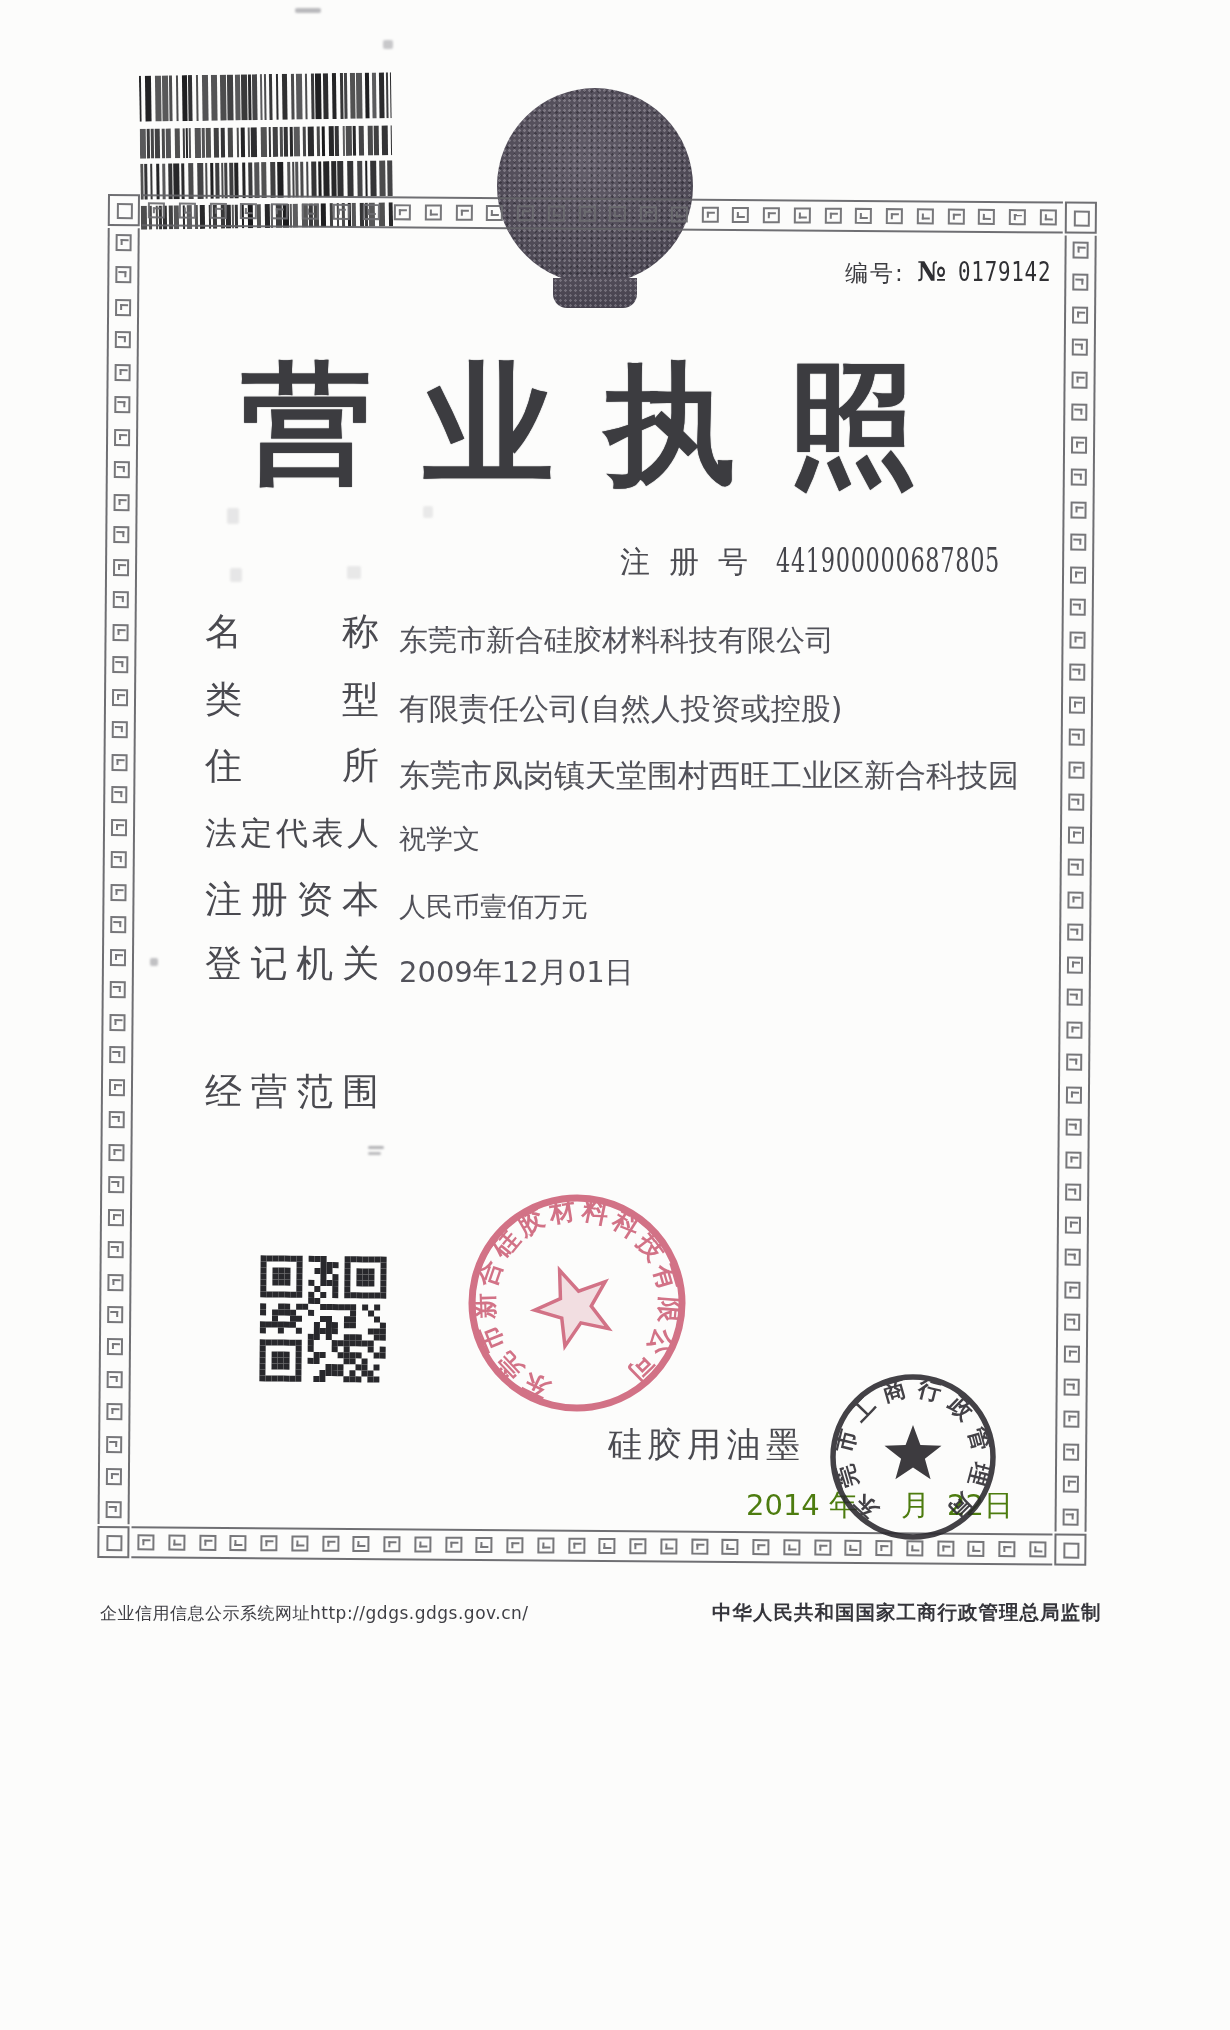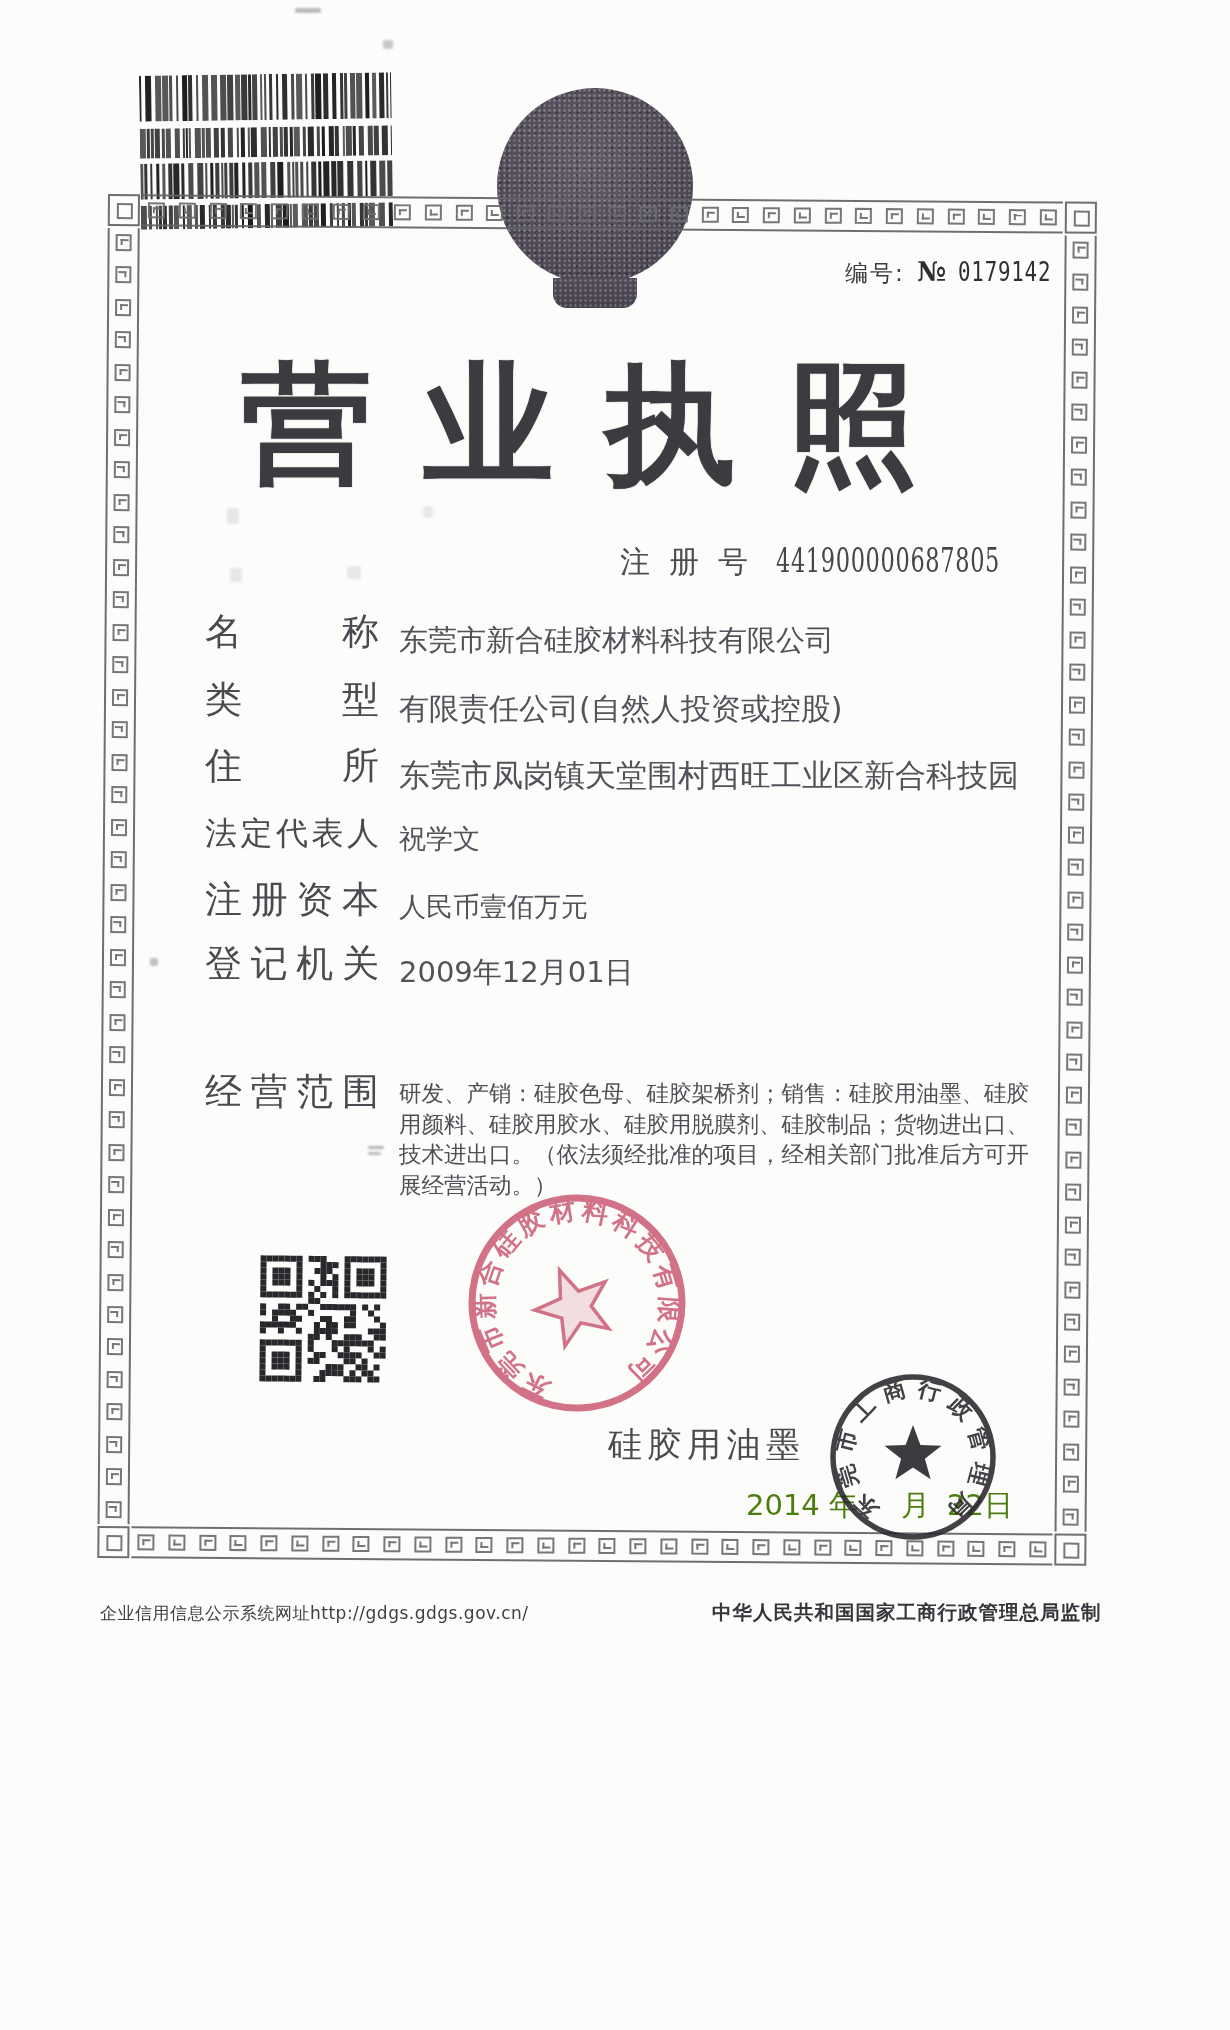--- a/index.html
+++ b/index.html
@@ -915,21 +915,20 @@
   <div class="row" style="top:880px;">
     <div class="row-label">注册资本</div>
     <div class="row-value v4">人民币壹佰万元</div>
   </div>
   <div class="row" style="top:944px;">
     <div class="row-label">登记机关</div>
     <div class="row-value v5">2009年12月01日</div>
   </div>
   <div class="row" style="top:1072px;">
     <div class="row-label">经营范围</div>
-    <div class="row-value v7">研发、产销：硅胶色母、硅胶架桥剂；销售：硅胶用油墨、硅胶用颜料、硅胶用胶水、硅胶用脱膜剂、硅胶制品；货物进出口、技术进出口。（依法须经批准的项目，经相关部门批准后方可开展经营活动。）</div>
   </div>
 
   <div class="qr" id="qr">
       <div class="qr-c qr-d"></div>
       <div class="qr-c qr-d"></div>
       <div class="qr-c qr-d"></div>
       <div class="qr-c qr-d"></div>
       <div class="qr-c qr-d"></div>
       <div class="qr-c qr-d"></div>
       <div class="qr-c qr-d"></div>

